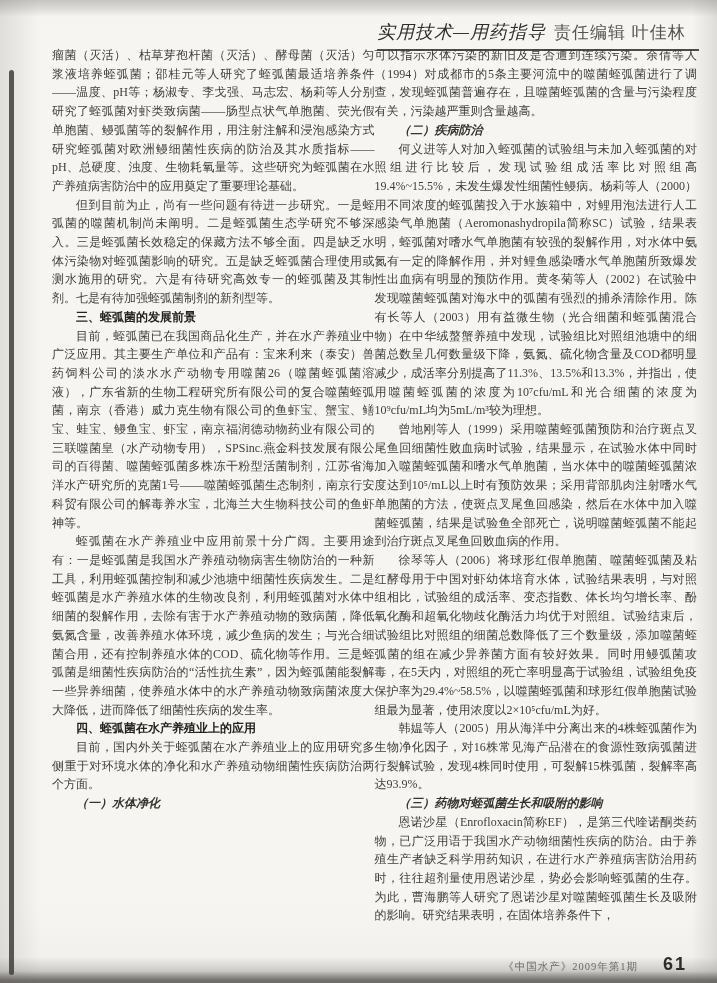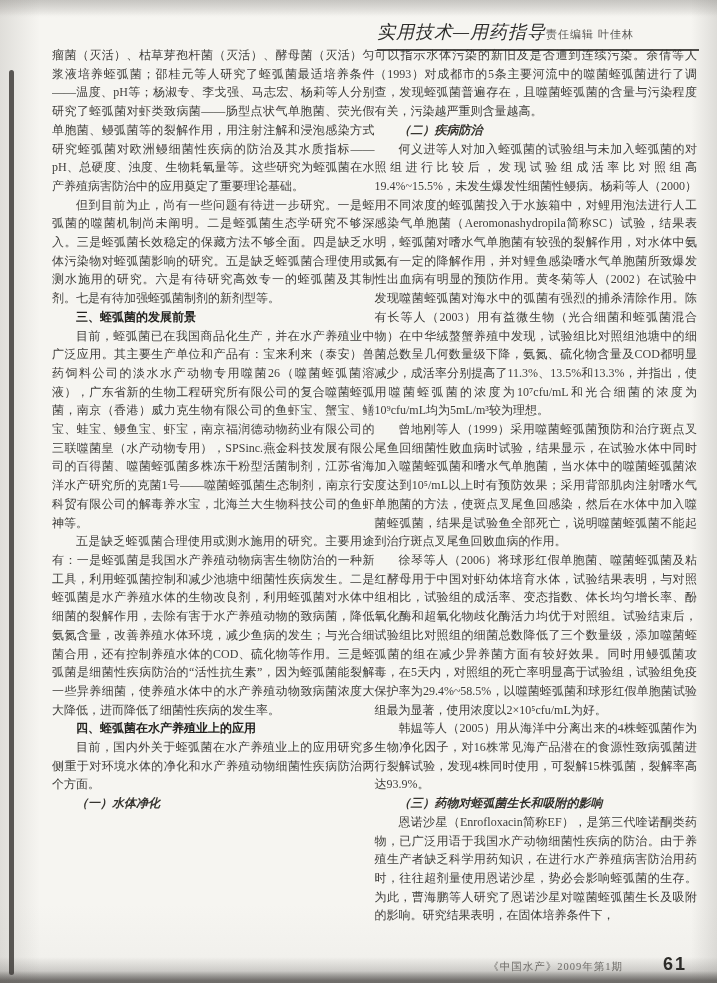--- a/index.html
+++ b/index.html
@@ -35,44 +35,44 @@
     position:absolute;top:20px;right:18px;width:322px;
     border-bottom:2px solid #4d4b48;
     padding-bottom:5px;
     white-space:nowrap;
   }
   .header-title{
     font-size:18px;font-weight:400;font-style:italic;
     color:#2d2c2a;letter-spacing:1px;
   }
   .header-editor{
-    font-size:11px;color:#55534f;font-style:normal;
+    font-size:17px;color:#55534f;font-style:normal;
     font-family:"Liberation Sans","DejaVu Sans",sans-serif;
-    letter-spacing:1px;
+    margin-left:8px;letter-spacing:1px;
   }
   
   .columns{
     position:absolute;top:46px;left:52px;right:20px;height:892px;
     display:flex;overflow:hidden;
   }
   .col{flex:1 1 0;min-width:0;}
   .col p{
     margin:0;
     font-size:12px;line-height:18.7px;
     text-align:justify;text-justify:inter-ideograph;
     color:#3e3d3a;
     text-indent:2em;
   }
   .col p.cont{text-indent:0;}
   .col p.h3{font-weight:700;color:#23221f;}
   .col p.kai{font-style:italic;font-weight:600;color:#36342f;}
   
   .page-footer{
     position:absolute;bottom:8px;right:30px;
-    display:flex;align-items:baseline;gap:40px;
+    display:flex;align-items:baseline;gap:25px;
   }
   .footer-journal{
     font-size:10.5px;color:#6b6965;letter-spacing:1px;
   }
   .footer-pagenum{
     font-size:18px;font-weight:700;color:#2c2b28;
     font-family:"Liberation Sans","DejaVu Sans",sans-serif;
     letter-spacing:2px;
   }
 </style>
@@ -87,27 +87,27 @@
   <div class="page-header">
     <span class="header-title">实用技术—用药指导</span><span class="header-editor">责任编辑  叶佳林</span>
   </div>
 
   <div class="columns">
     <div class="col">
       <p class="cont">瘤菌（灭活）、枯草芽孢杆菌（灭活）、酵母菌（灭活）匀浆液培养蛭弧菌；邵桂元等人研究了蛭弧菌最适培养条件——温度、pH等；杨淑专、李戈强、马志宏、杨莉等人分别研究了蛭弧菌对虾类致病菌——肠型点状气单胞菌、荧光假单胞菌、鳗弧菌等的裂解作用，用注射注解和浸泡感染方式研究蛭弧菌对欧洲鳗细菌性疾病的防治及其水质指标——pH、总硬度、浊度、生物耗氧量等。这些研究为蛭弧菌在水产养殖病害防治中的应用奠定了重要理论基础。</p>
       <p class="body">但到目前为止，尚有一些问题有待进一步研究。一是蛭弧菌的噬菌机制尚未阐明。二是蛭弧菌生态学研究不够深入。三是蛭弧菌长效稳定的保藏方法不够全面。四是缺乏水体污染物对蛭弧菌影响的研究。五是缺乏蛭弧菌合理使用或测水施用的研究。六是有待研究高效专一的蛭弧菌及其制剂。七是有待加强蛭弧菌制剂的新剂型等。</p>
       <p class="h3">三、蛭弧菌的发展前景</p>
       <p class="body">目前，蛭弧菌已在我国商品化生产，并在水产养殖业中广泛应用。其主要生产单位和产品有：宝来利来（泰安）兽药饲料公司的淡水水产动物专用噬菌26（噬菌蛭弧菌溶液），广东省新的生物工程研究所有限公司的复合噬菌蛭弧菌，南京（香港）威力克生物有限公司的鱼虾宝、蟹宝、鳝宝、蛙宝、鳗鱼宝、虾宝，南京福润德动物药业有限公司的三联噬菌皇（水产动物专用），SPSinc.燕金科技发展有限公司的百得菌、噬菌蛭弧菌多株冻干粉型活菌制剂，江苏省海洋水产研究所的克菌1号——噬菌蛭弧菌生态制剂，南京行安科贸有限公司的解毒养水宝，北海兰大生物科技公司的鱼虾神等。</p>
-      <p class="body">五是缺乏蛭弧菌合理使用或测水施用的研究。主要用途有：一是蛭弧菌是我国水产养殖动物病害生物防治的一种新工具，利用蛭弧菌控制和减少池塘中细菌性疾病发生。二是蛭弧菌是水产养殖水体的生物改良剂，利用蛭弧菌对水体中细菌的裂解作用，去除有害于水产养殖动物的致病菌，降低氨氮含量，改善养殖水体环境，减少鱼病的发生；与光合细菌合用，还有控制养殖水体的COD、硫化物等作用。三是蛭弧菌是细菌性疾病防治的“活性抗生素”，因为蛭弧菌能裂解一些异养细菌，使养殖水体中的水产养殖动物致病菌浓度大大降低，进而降低了细菌性疾病的发生率。</p>
+      <p class="body">蛭弧菌在水产养殖业中应用前景十分广阔。主要用途有：一是蛭弧菌是我国水产养殖动物病害生物防治的一种新工具，利用蛭弧菌控制和减少池塘中细菌性疾病发生。二是蛭弧菌是水产养殖水体的生物改良剂，利用蛭弧菌对水体中细菌的裂解作用，去除有害于水产养殖动物的致病菌，降低氨氮含量，改善养殖水体环境，减少鱼病的发生；与光合细菌合用，还有控制养殖水体的COD、硫化物等作用。三是蛭弧菌是细菌性疾病防治的“活性抗生素”，因为蛭弧菌能裂解一些异养细菌，使养殖水体中的水产养殖动物致病菌浓度大大降低，进而降低了细菌性疾病的发生率。</p>
       <p class="h3">四、蛭弧菌在水产养殖业上的应用</p>
       <p class="body">目前，国内外关于蛭弧菌在水产养殖业上的应用研究多侧重于对环境水体的净化和水产养殖动物细菌性疾病防治两个方面。</p>
       <p class="kai">（一）水体净化</p>
     </div>
     <div class="col">
-      <p class="cont">可以指示水体污染的新旧及是否遭到连续污染。余倩等人（1993）对成都市的5条主要河流中的噬菌蛭弧菌进行了调查，发现蛭弧菌普遍存在，且噬菌蛭弧菌的含量与污染程度有关，污染越严重则含量越高。</p>
+      <p class="cont">可以指示水体污染的新旧及是否遭到连续污染。余倩等人（1994）对成都市的5条主要河流中的噬菌蛭弧菌进行了调查，发现蛭弧菌普遍存在，且噬菌蛭弧菌的含量与污染程度有关，污染越严重则含量越高。</p>
       <p class="kai">（二）疾病防治</p>
       <p class="body">何义进等人对加入蛭弧菌的试验组与未加入蛭弧菌的对照组进行比较后，发现试验组成活率比对照组高19.4%~15.5%，未发生爆发性细菌性鳗病。杨莉等人（2000）用不同浓度的蛭弧菌投入于水族箱中，对鲤用泡法进行人工感染气单胞菌（Aeromonashydropila简称SC）试验，结果表明，蛭弧菌对嗜水气单胞菌有较强的裂解作用，对水体中氨氮有一定的降解作用，并对鲤鱼感染嗜水气单胞菌所致爆发性出血病有明显的预防作用。黄冬菊等人（2002）在试验中发现噬菌蛭弧菌对海水中的弧菌有强烈的捕杀清除作用。陈有长等人（2003）用有益微生物（光合细菌和蛭弧菌混合物）在中华绒螯蟹养殖中发现，试验组比对照组池塘中的细菌总数呈几何数量级下降，氨氮、硫化物含量及COD都明显减少，成活率分别提高了11.3%、13.5%和13.3%，并指出，使用噬菌蛭弧菌的浓度为10⁷cfu/mL和光合细菌的浓度为10⁹cfu/mL均为5mL/m³较为理想。</p>
       <p class="body">曾地刚等人（1999）采用噬菌蛭弧菌预防和治疗斑点叉尾鱼回细菌性败血病时试验，结果显示，在试验水体中同时加入噬菌蛭弧菌和嗜水气单胞菌，当水体中的噬菌蛭弧菌浓度达到10⁵/mL以上时有预防效果；采用背部肌肉注射嗜水气单胞菌的方法，使斑点叉尾鱼回感染，然后在水体中加入噬菌蛭弧菌，结果是试验鱼全部死亡，说明噬菌蛭弧菌不能起到治疗斑点叉尾鱼回败血病的作用。</p>
       <p class="body">徐琴等人（2006）将球形红假单胞菌、噬菌蛭弧菌及粘红酵母用于中国对虾幼体培育水体，试验结果表明，与对照组相比，试验组的成活率、变态指数、体长均匀增长率、酚氧化酶和超氧化物歧化酶活力均优于对照组。试验结束后，试验组比对照组的细菌总数降低了三个数量级，添加噬菌蛭弧菌的组在减少异养菌方面有较好效果。同时用鳗弧菌攻毒，在5天内，对照组的死亡率明显高于试验组，试验组免疫保护率为29.4%~58.5%，以噬菌蛭弧菌和球形红假单胞菌试验组最为显著，使用浓度以2×10⁵cfu/mL为好。</p>
       <p class="body">韩媪等人（2005）用从海洋中分离出来的4株蛭弧菌作为生物净化因子，对16株常见海产品潜在的食源性致病弧菌进行裂解试验，发现4株同时使用，可裂解15株弧菌，裂解率高达93.9%。</p>
       <p class="kai">（三）药物对蛭弧菌生长和吸附的影响</p>
       <p class="body">恩诺沙星（Enrofloxacin简称EF），是第三代喹诺酮类药物，已广泛用语于我国水产动物细菌性疾病的防治。由于养殖生产者缺乏科学用药知识，在进行水产养殖病害防治用药时，往往超剂量使用恩诺沙星，势必会影响蛭弧菌的生存。为此，曹海鹏等人研究了恩诺沙星对噬菌蛭弧菌生长及吸附的影响。研究结果表明，在固体培养条件下，</p>
     </div>
   </div>
 

